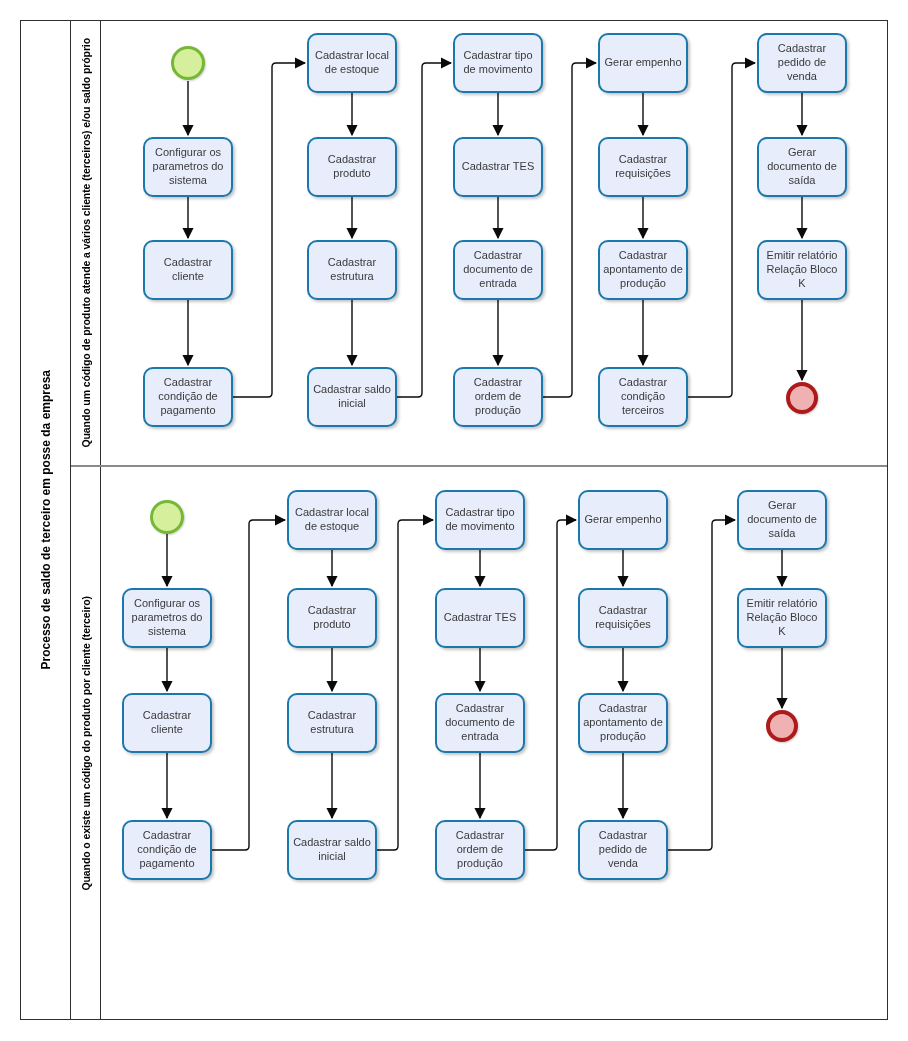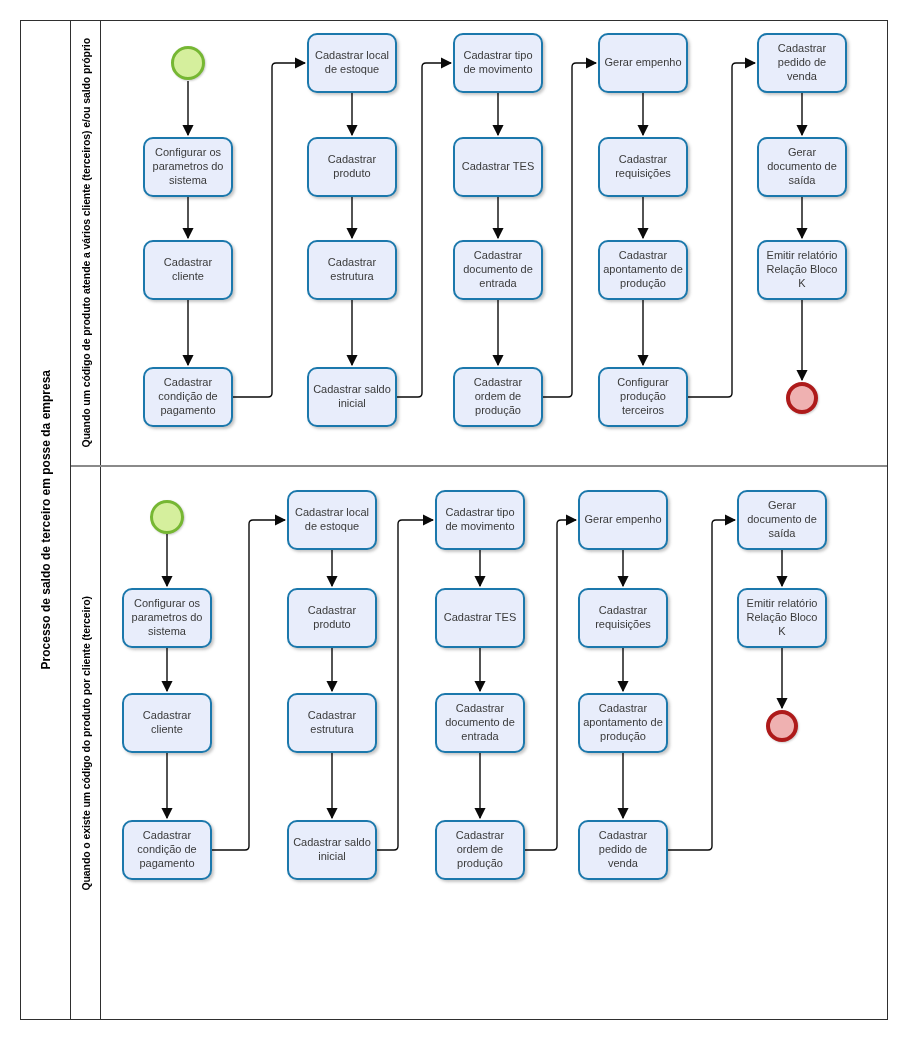--- a/index.html
+++ b/index.html
@@ -96,21 +96,21 @@
   <div class="task" style="left:307px;top:367px">Cadastrar saldo inicial</div>
 
   <div class="task" style="left:453px;top:33px">Cadastrar tipo de movimento</div>
   <div class="task" style="left:453px;top:137px">Cadastrar TES</div>
   <div class="task" style="left:453px;top:240px">Cadastrar documento de entrada</div>
   <div class="task" style="left:453px;top:367px">Cadastrar ordem de produção</div>
 
   <div class="task" style="left:598px;top:33px">Gerar empenho</div>
   <div class="task" style="left:598px;top:137px">Cadastrar requisições</div>
   <div class="task" style="left:598px;top:240px">Cadastrar apontamento de produção</div>
-  <div class="task" style="left:598px;top:367px">Configurar produção terceiros</div>
+  <div class="task" style="left:598px;top:367px">Cadastrar condição terceiros</div>
 
   <div class="task" style="left:757px;top:33px">Cadastrar pedido de venda</div>
   <div class="task" style="left:757px;top:137px">Gerar documento de saída</div>
   <div class="task" style="left:757px;top:240px">Emitir relatório Relação Bloco K</div>
 
   <div class="event event-start" style="left:150px;top:500px"></div>
   <div class="event event-end" style="left:766px;top:710px"></div>
 
   <div class="task" style="left:122px;top:588px">Configurar os parametros do sistema</div>
   <div class="task" style="left:122px;top:693px">Cadastrar cliente</div>

